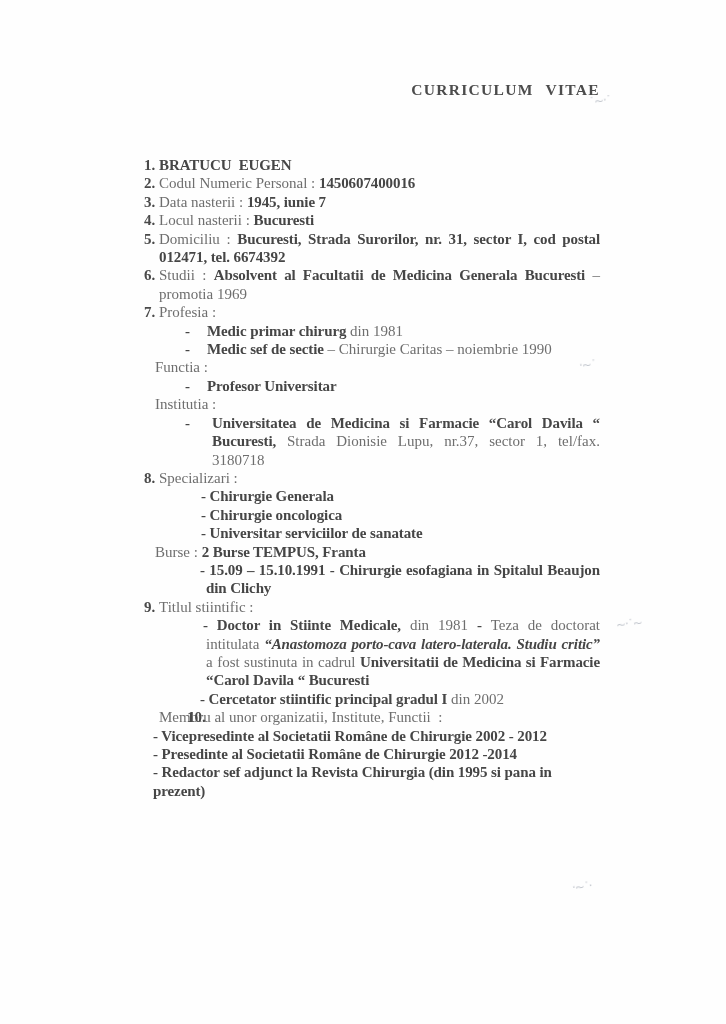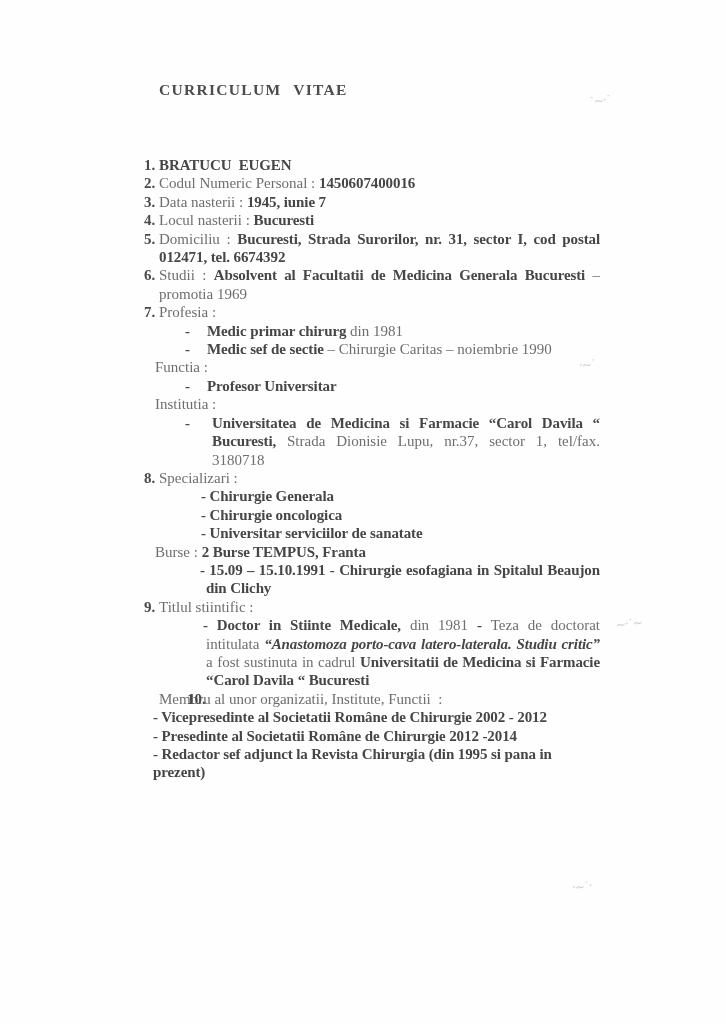--- a/index.html
+++ b/index.html
@@ -1,21 +1,21 @@
 <!DOCTYPE html>
 <html><head>
 <meta charset="utf-8">
 <style>
   html,body{margin:0;padding:0;background:#ffffff;}
   .page{
     position:relative;width:726px;height:1024px;background:#fefefe;
     font-family:"Liberation Serif",serif;overflow:hidden;
   }
   .title{
-    position:absolute;left:159px;top:81px;width:441px;text-align:left;
+    position:absolute;left:159px;top:81px;width:441px;text-align:right;
     font-weight:bold;font-size:15.5px;letter-spacing:1.3px;word-spacing:7px;color:#4c4c4c;
   }
   .bodytext{
     position:absolute;left:159px;top:156px;width:441px;
     font-size:15px;line-height:18.4px;color:#6e6e6e;
   }
   .b{font-weight:bold;color:#464646;letter-spacing:-0.1px;}
   .bi{font-weight:bold;font-style:italic;color:#464646;letter-spacing:-0.1px;}
   .n{color:#6e6e6e;}
   .item{position:relative;}
@@ -116,20 +116,23 @@
     </div>
     <div class="stage b just">- 15.09 – 15.10.1991 - Chirurgie esofagiana in Spitalul Beaujon din Clichy</div>
 
     <div class="item">
       <span class="num">9.</span>
       <span class="n">Titlul stiintific :</span>
     </div>
     <div class="phd just">
       <span class="b">- Doctor in Stiinte Medicale,</span><span class="n"> din 1981 </span><span class="b">- </span><span class="n">Teza de doctorat intitulata </span><span class="bi">“Anastomoza porto-cava latero-laterala. Studiu critic”</span><span class="n"> a fost sustinuta in cadrul </span><span class="b">Universitatii de Medicina si Farmacie “Carol Davila “ Bucuresti</span>
     </div>
+    <div class="stage">
+      <span class="b">- Cercetator stiintific principal gradul I</span><span class="n"> din 2002</span>
+    </div>
 
     <div class="item">
       <span class="num num10">10.</span>
       <span class="n">Membru al unor organizatii, Institute, Functii &nbsp;:</span>
     </div>
     <div class="role b">- Vicepresedinte al Societatii Române de Chirurgie 2002 - 2012</div>
     <div class="role b">- Presedinte al Societatii Române de Chirurgie 2012 -2014</div>
     <div class="role b">- Redactor sef adjunct la Revista Chirurgia (din 1995 si pana in prezent)</div>
 
   </div>

